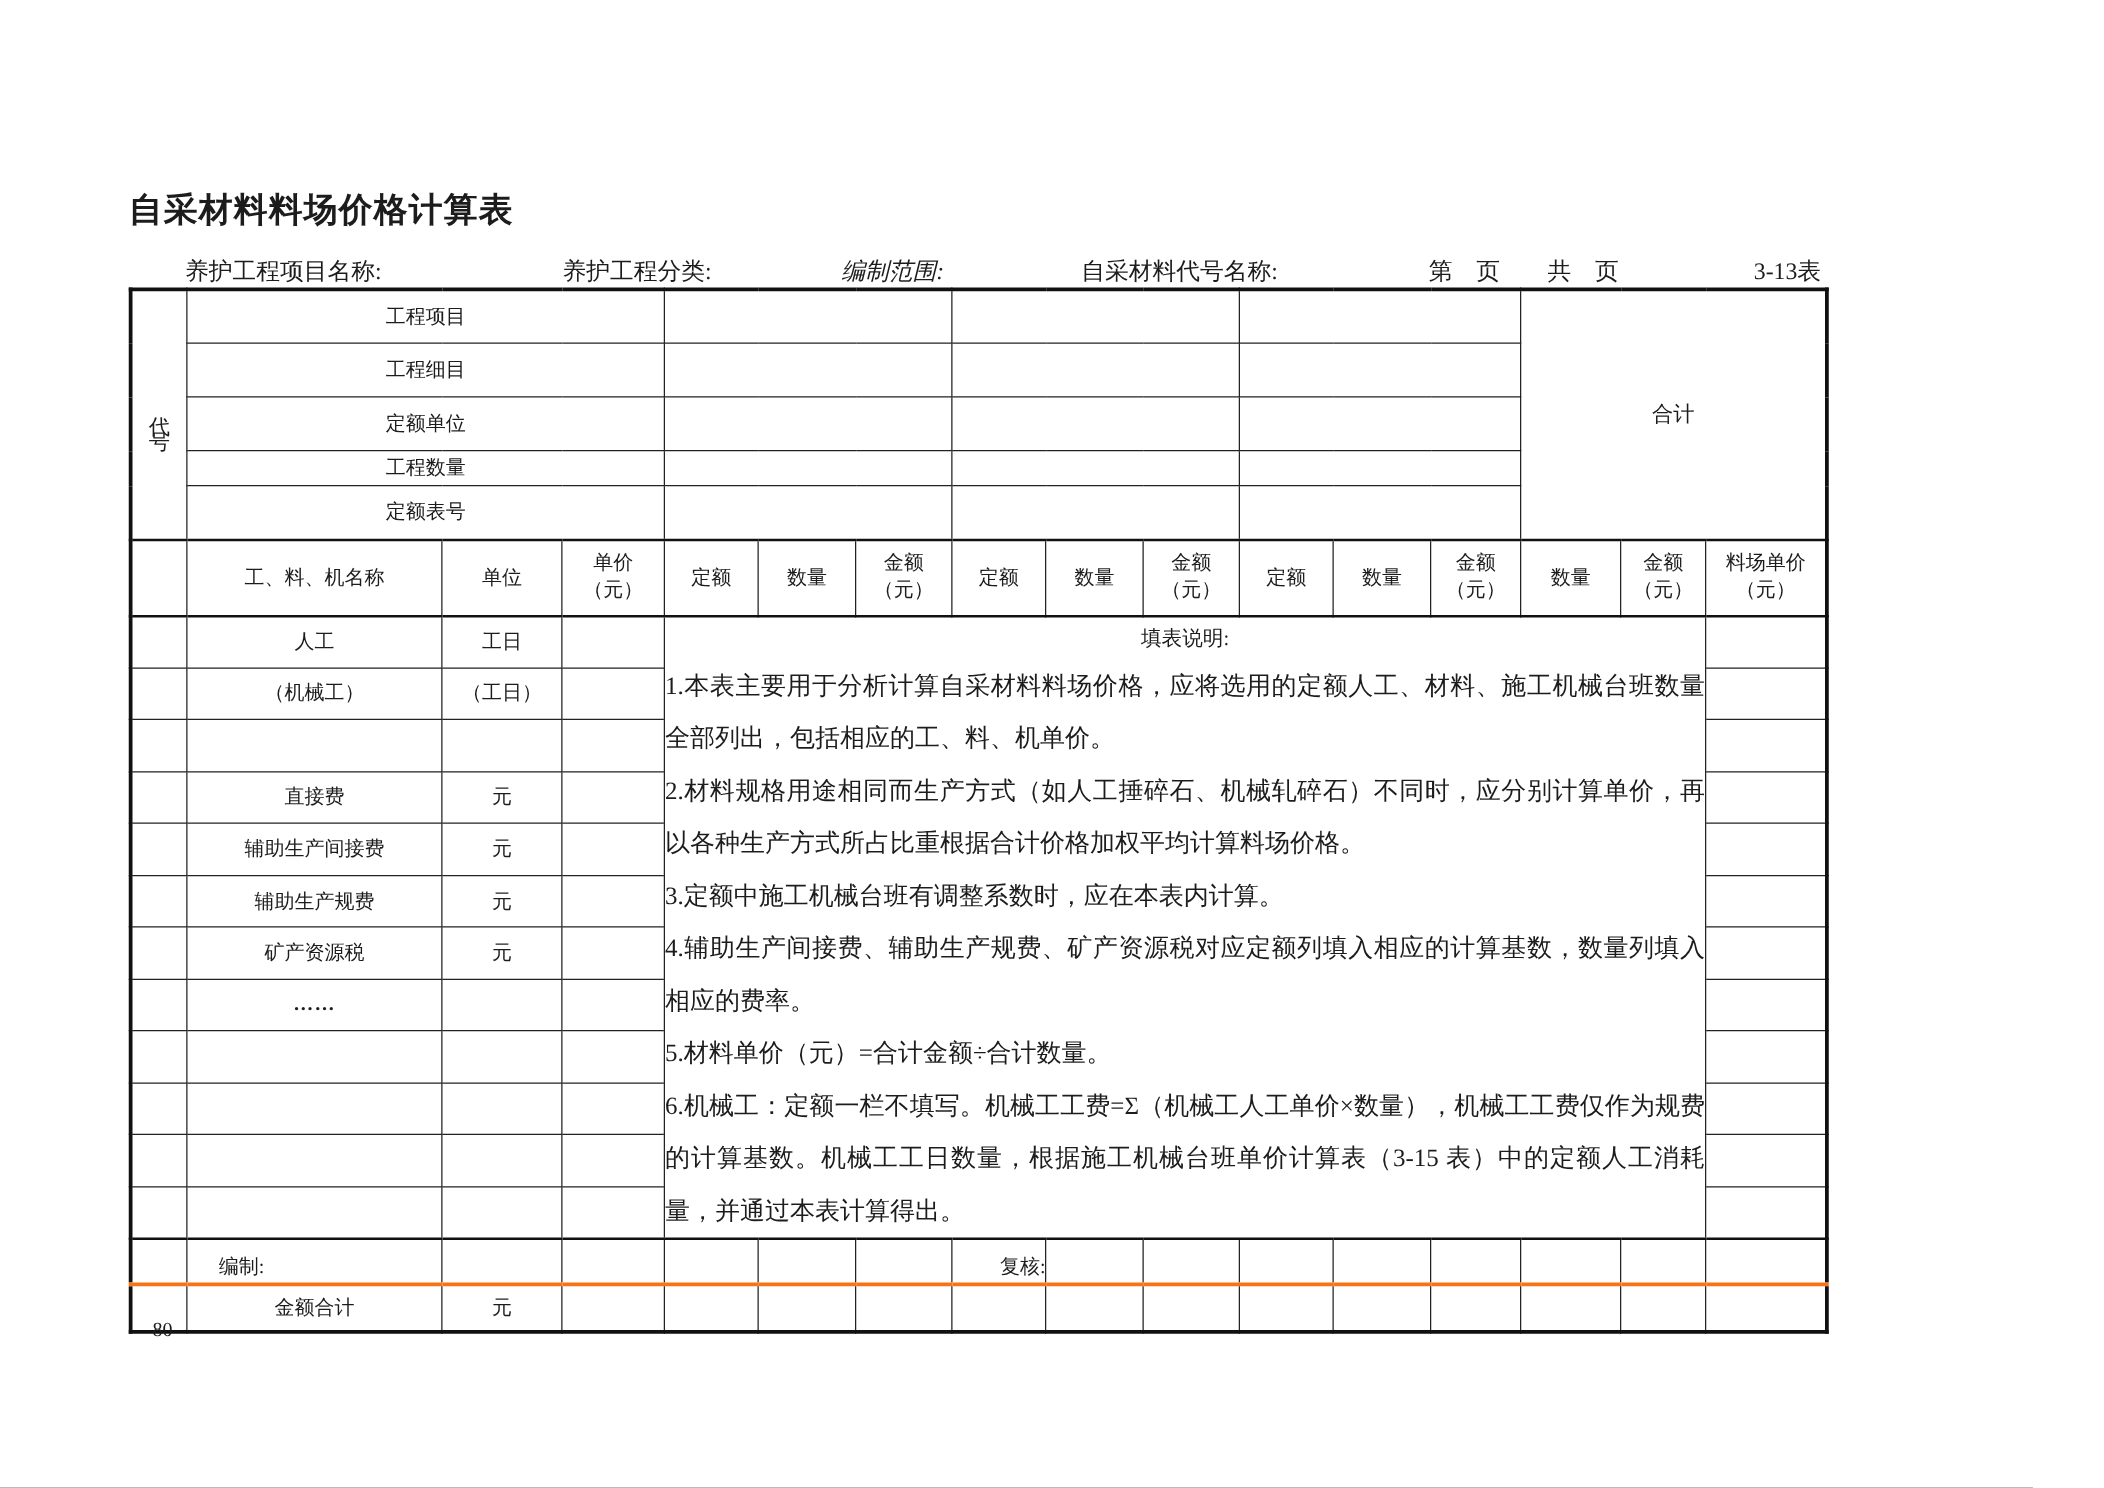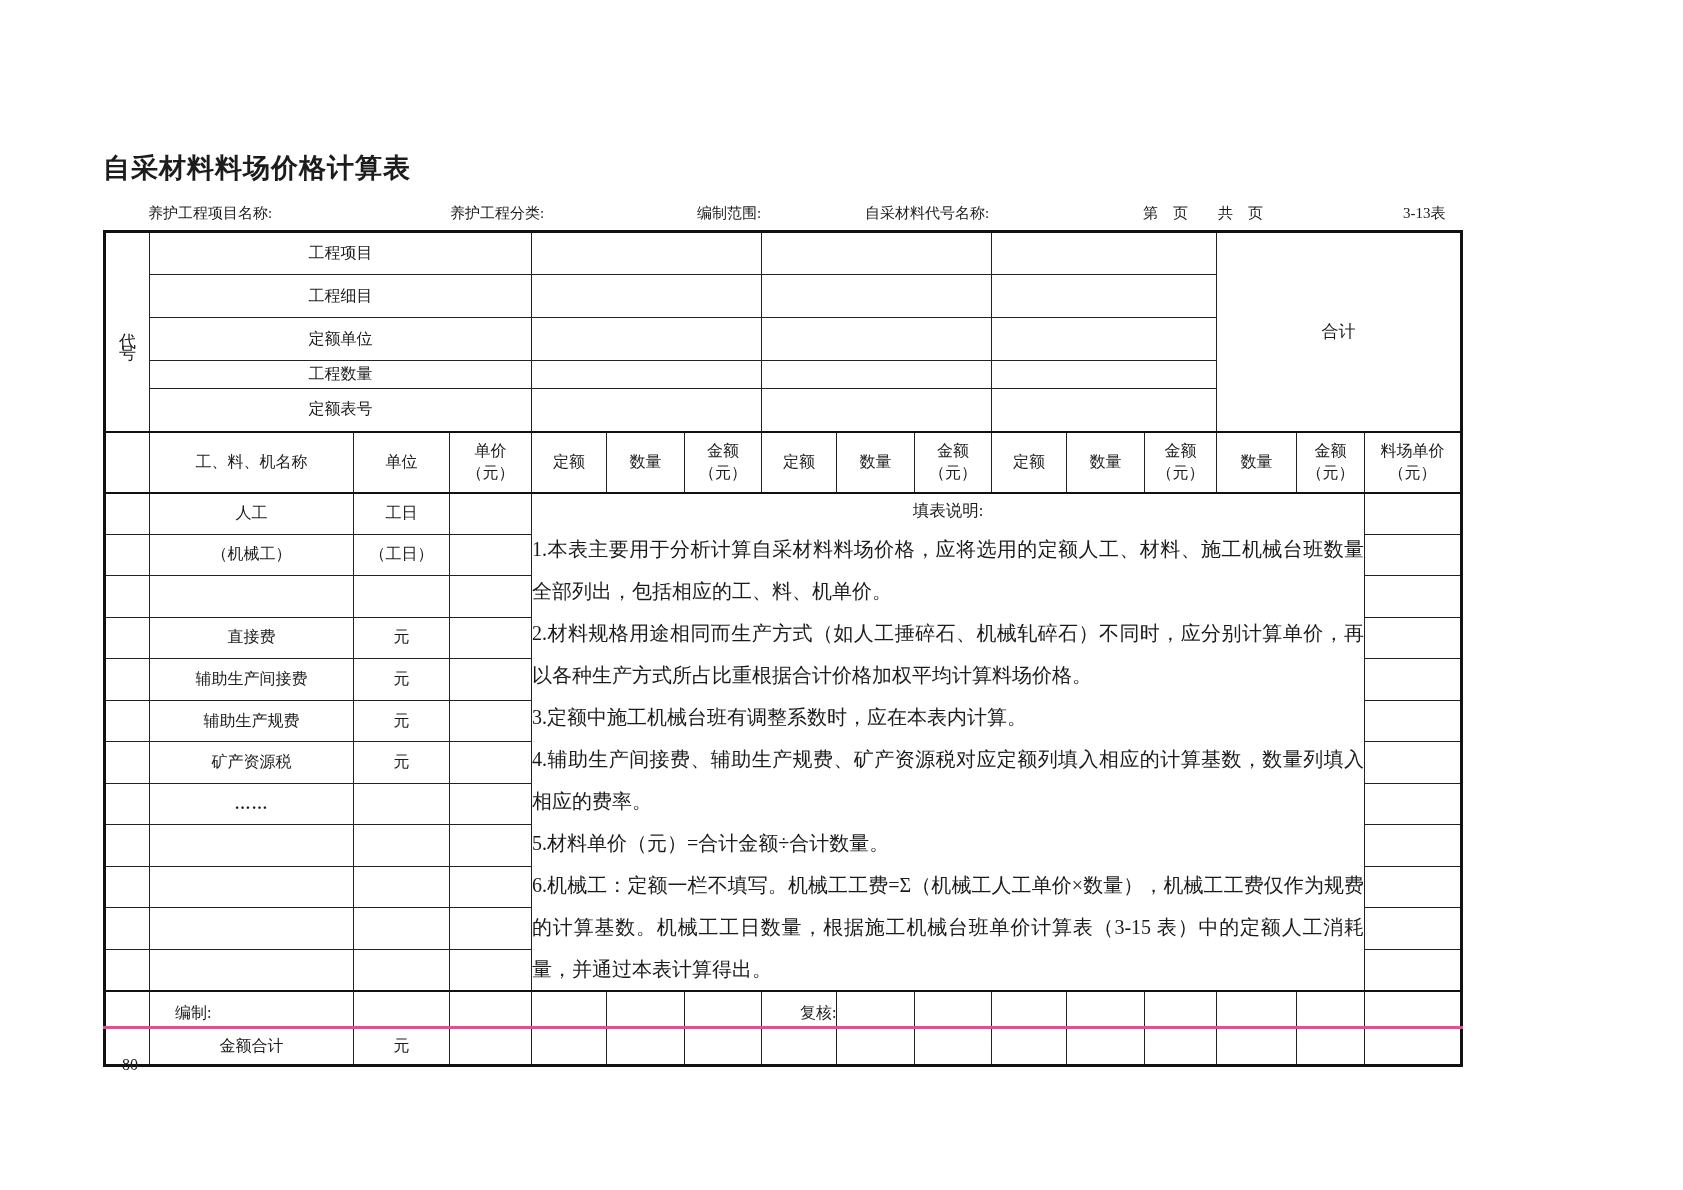--- a/index.html
+++ b/index.html
@@ -18,26 +18,26 @@
     left: 103px; top: 150px;
     width: 1357px;
     font-size: 27px;
     font-weight: bold;
     letter-spacing: 1px;
   }
   .meta {
     position: absolute;
     left: 103px; top: 204px;
     width: 1357px; height: 24px;
-    font-size: 15px;
+    font-size: 19px;
   }
   .meta span { position: absolute; top: 0; white-space: nowrap; }
   .m-project   { left: 45px; }
   .m-class     { left: 347px; }
-  .m-scope     { left: 594px; }
+  .m-scope     { left: 570px; font-style: italic; }
   .m-material  { left: 762px; }
   .m-page      { left: 1040px; }
   .m-tableno   { left: 1300px; }
 
   table.main {
     position: absolute;
     left: 103px; top: 230px;
     width: 1357px;
     border-collapse: collapse;
     table-layout: fixed;
@@ -45,21 +45,21 @@
     font-size: 16px;
   }
   table.main td {
     border: 1px solid #222;
     padding: 0;
     vertical-align: middle;
     text-align: center;
     overflow: hidden;
   }
   tr.sep2 td  { border-top: 2px solid #111; }
-  tr.sep3 td  { border-top: 3px solid #ec4899; }
+  tr.sep3 td  { border-top: 3px solid #f97316; }
   td.tl  { text-align: left; padding-left: 20px; }
   td.nm  { text-align: left; padding-left: 20px; }
   td.hc  { white-space: pre-line; line-height: 1.35; }
   td.code-cell div {
     writing-mode: vertical-lr;
     text-orientation: upright;
     margin: 0 auto;
     letter-spacing: 12px;
     font-size: 17px;
   }

